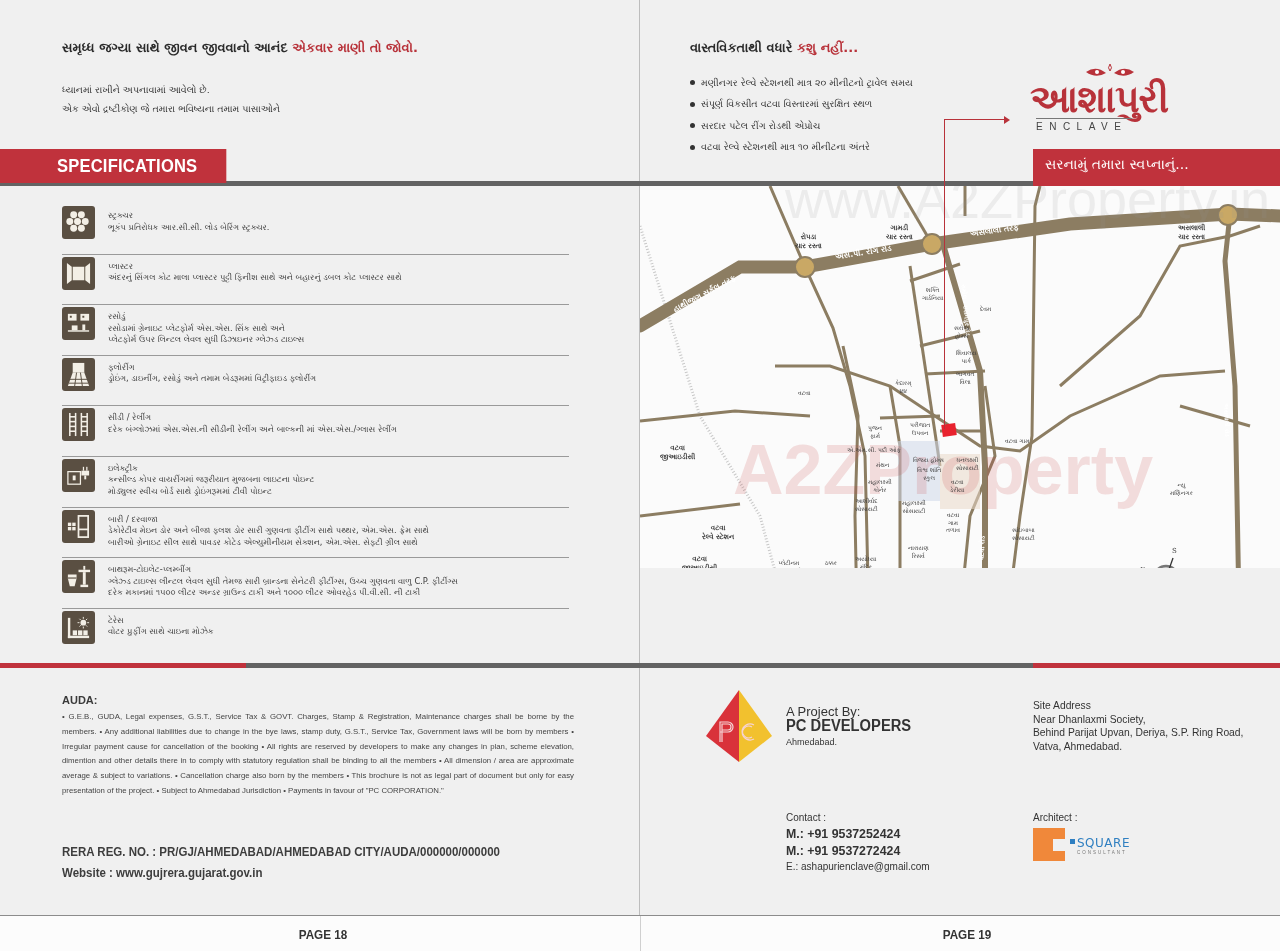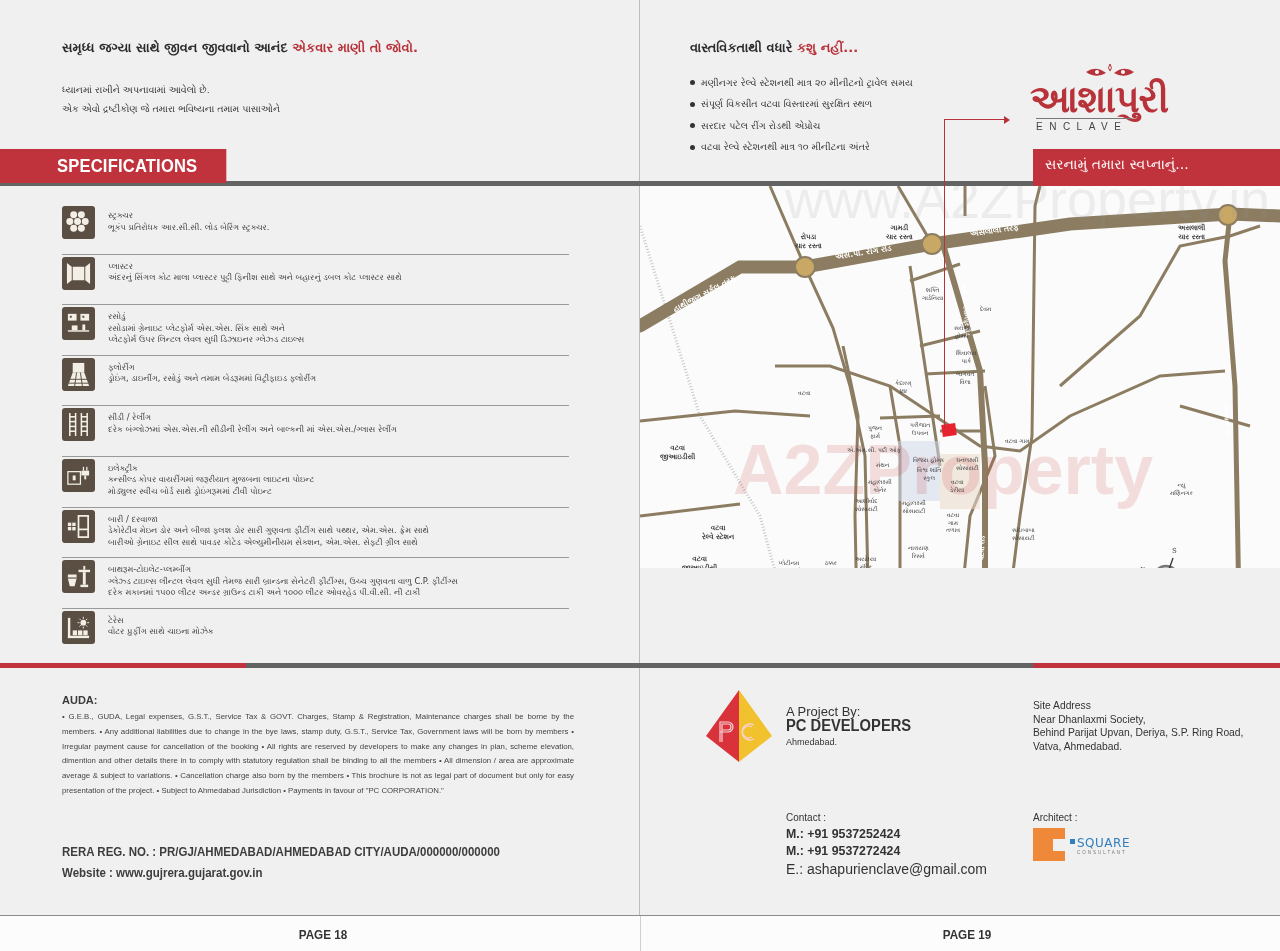--- a/index.html
+++ b/index.html
@@ -68,21 +68,21 @@
   .compass-lbl { position: absolute; font-family: "DejaVu Serif", serif; font-size: 7px; color: #444; }
 
   
   .pc-logo { position: absolute; left: 706px; top: 690px; width: 66px; height: 72px; }
   .project-by { position: absolute; left: 786px; top: 704px; font-size: 13px; color: #333; }
   .developer-name { position: absolute; left: 786px; top: 717px; font-weight: bold; font-size: 16px; color: #333; transform: scaleX(0.92); transform-origin: left; white-space: nowrap; }
   .developer-city { position: absolute; left: 786px; top: 737px; font-size: 9px; color: #333; }
   .site-addr { position: absolute; left: 1033px; top: 699px; font-size: 10.3px; line-height: 13.6px; color: #333; }
   .contact-label { position: absolute; left: 786px; top: 812px; font-size: 10px; color: #333; }
   .phone { position: absolute; left: 786px; font-weight: bold; font-size: 13px; color: #333; transform: scaleX(0.95); transform-origin: left; white-space: nowrap; }
-  .email { position: absolute; left: 786px; top: 861px; font-size: 14px; color: #333; }
+  .email { position: absolute; left: 786px; top: 861px; font-size: 10px; color: #333; }
   .architect-label { position: absolute; left: 1033px; top: 812px; font-size: 10px; color: #333; }
   .arch-logo { position: absolute; left: 1033px; top: 828px; width: 120px; height: 34px; }
   .arch-mark { position: absolute; left: 0; top: 0; width: 32px; height: 33px; background: #f0883a; }
   .arch-notch { position: absolute; left: 20px; top: 11px; width: 12px; height: 12px; background: #f0f0f0; }
   .arch-dot { position: absolute; left: 37px; top: 11px; width: 5px; height: 5px; background: #2f7fc1; }
   .arch-name { position: absolute; left: 44px; top: 8px; font-size: 12px; color: #2f7fc1; letter-spacing: 0.5px; font-family: "DejaVu Sans", sans-serif; }
   .arch-sub { position: absolute; left: 44px; top: 22px; font-size: 4.5px; color: #777; letter-spacing: 2px; }
 </style>
 </head>
 <body>

